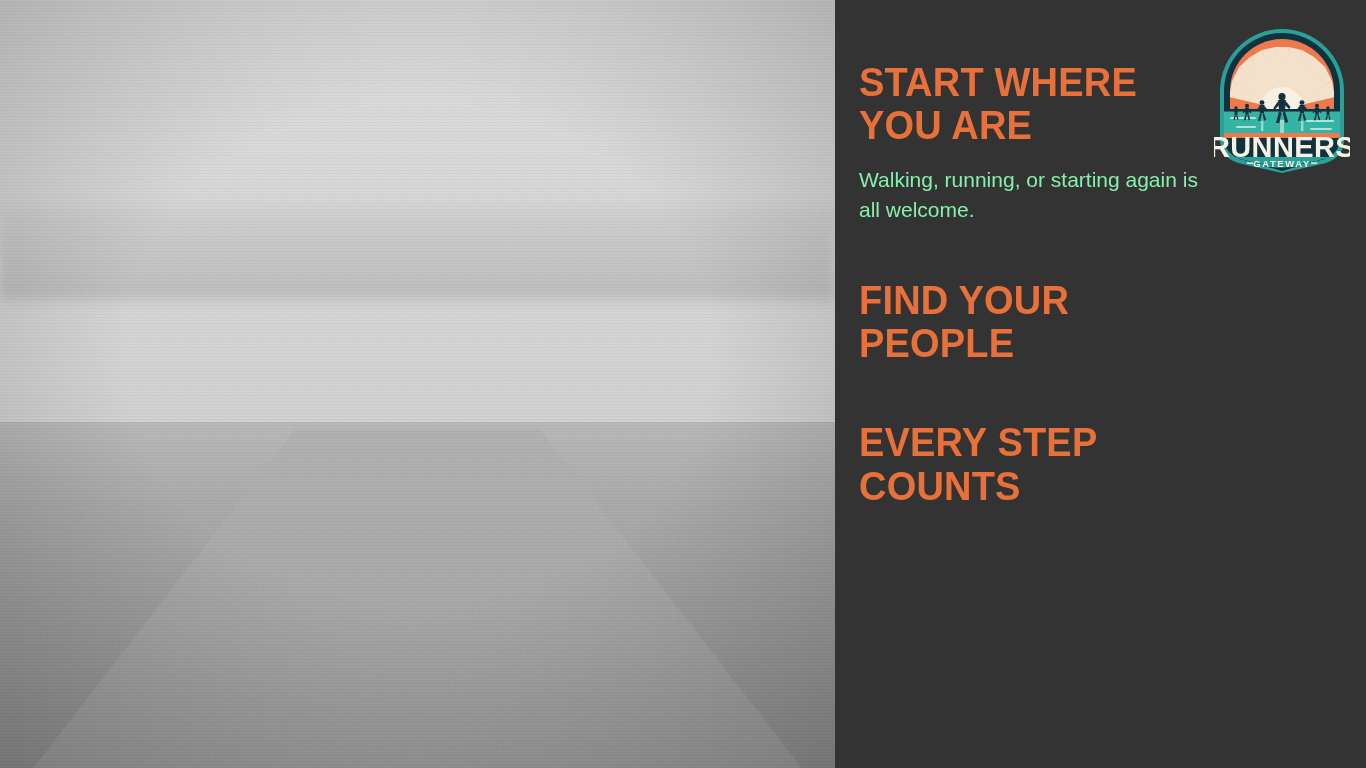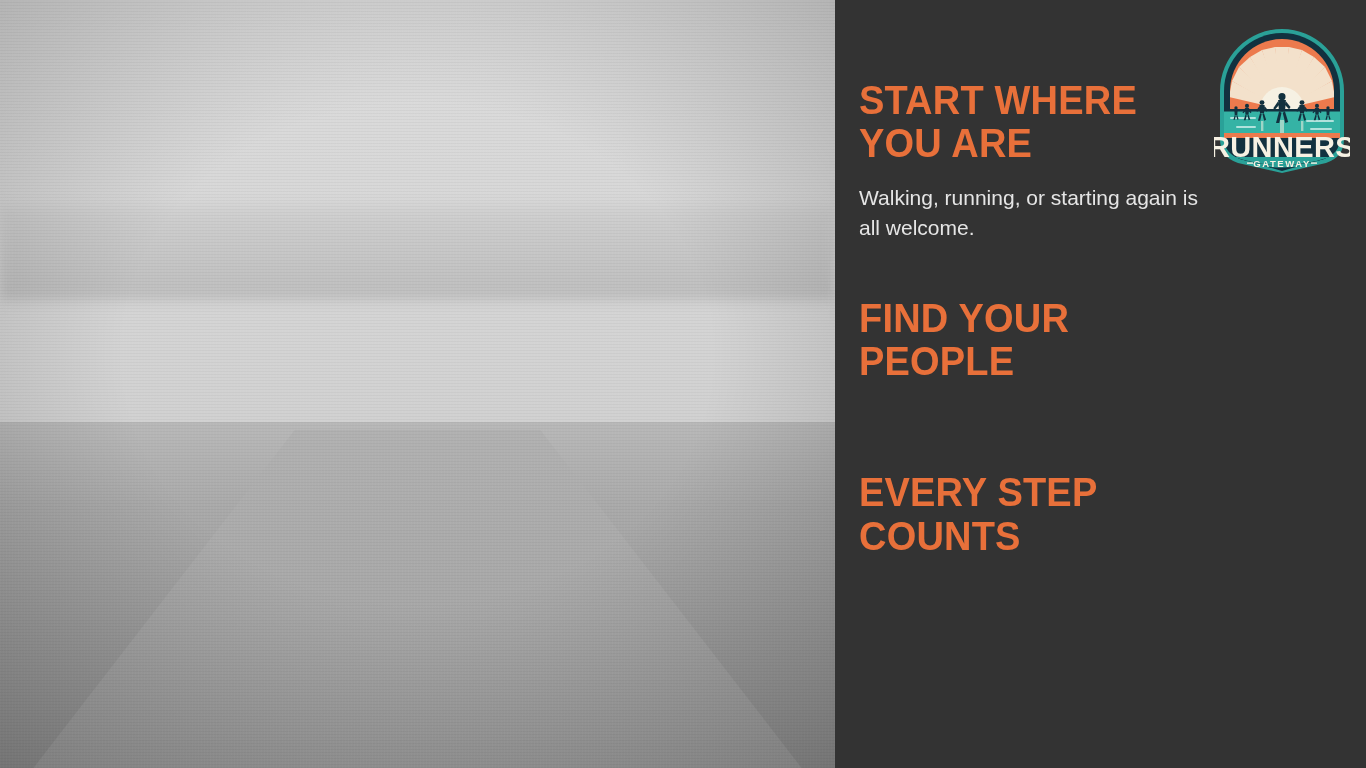--- a/index.html
+++ b/index.html
@@ -61,45 +61,45 @@
 
   
   .text-pane {
     position:relative;
     width:531px; height:768px;
     background:#333333;
     padding:0 30px 0 24px;
   }
   .blocks {
     position:absolute;
-    left:24px; top:79px;
+    left:24px; top:61px;
     width:340px;
   }
   .block { margin-bottom:46px; }
   .block:last-child { margin-bottom:16px; }
   .block h2 {
     color:#e8703a;
     font-family:"Liberation Sans Narrow","Liberation Sans", sans-serif;
     font-weight:bold;
     font-size:40px;
     line-height:1.08;
     letter-spacing:.2px;
     text-transform:uppercase;
     margin-bottom:18px;
     transform:scaleX(.95);
     transform-origin:left center;
   }
   .block p {
-    color:#e5e5e5;
+    color:#86efac;
     font-size:21px;
     line-height:1.42;
     font-weight:400;
   }
   .b1 { margin-bottom:54px; }
-  .b2 { margin-bottom:88px; }
+  .b2 { margin-bottom:56px; }
 
   
   .logo {
     position:absolute;
     right:16px; top:21px;
     width:136px; height:152px;
   }
   .logo svg { display:block; width:100%; height:100%; }
 </style>
 </head>

